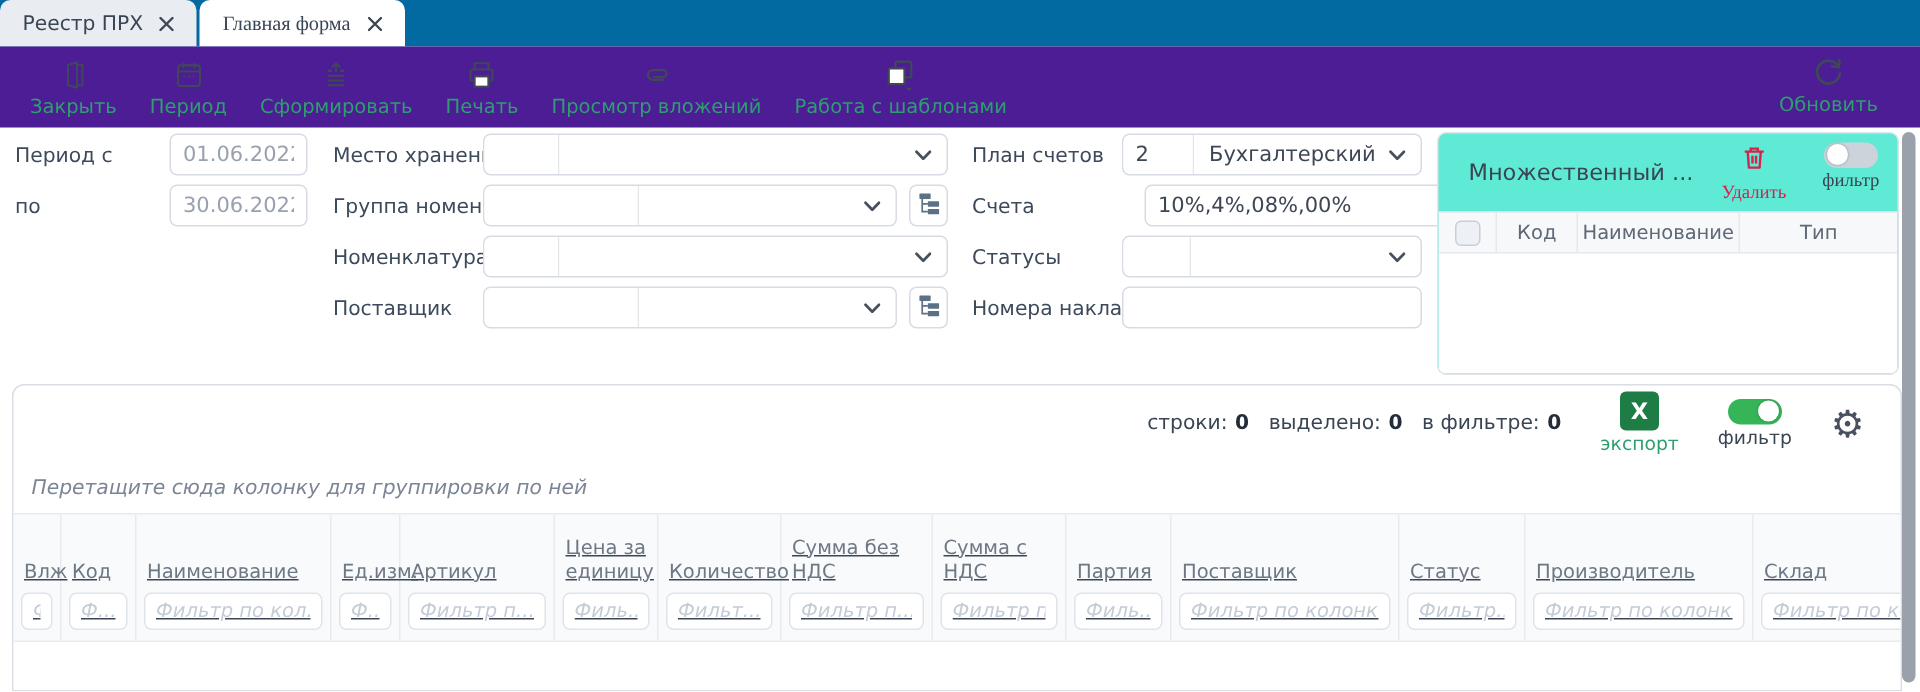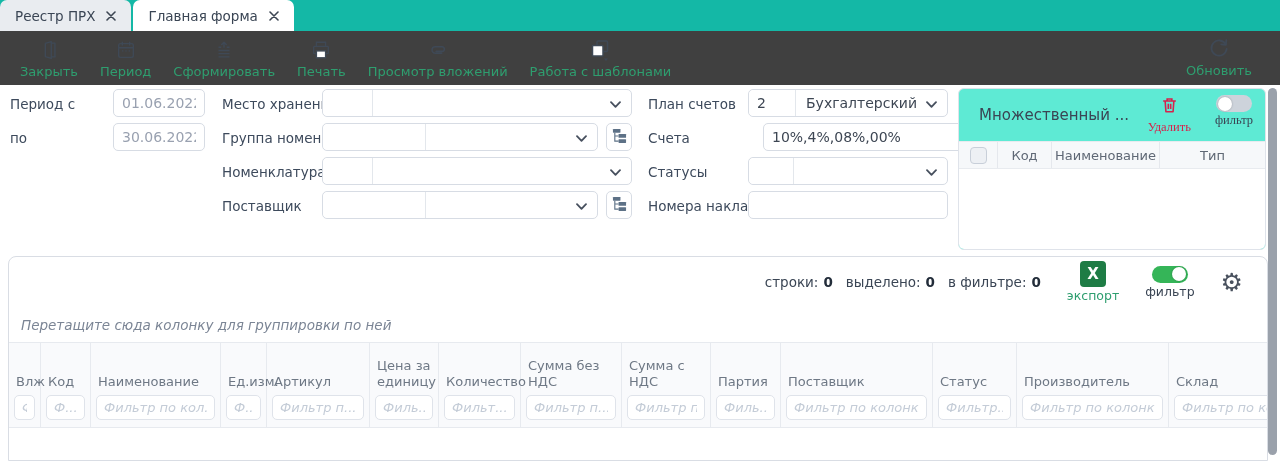--- a/index.html
+++ b/index.html
@@ -5,33 +5,33 @@
   * { margin:0; padding:0; box-sizing:border-box; }
   html,body { background:#fff; }
   .screen {
     position:relative; width:1280px; height:461px; overflow:hidden;
     font-family:"DejaVu Sans", "Liberation Sans", sans-serif;
     background:#ffffff; color:#3d4653;
   }
   
   .tabbar {
     position:absolute; left:0; top:0; width:100%; height:31px;
-    background:#14b8a6; display:flex; align-items:stretch;
+    background:#0369a1; display:flex; align-items:stretch;
   }
   .tab {
     display:flex; align-items:center; gap:11px; padding:0 15px;
     font-size:13.5px; color:#3a4554; background:#e9ecf0;
     border-radius:7px 7px 0 0; margin-right:2px; cursor:pointer;
   }
-  .tab.active { background:#ffffff; }
+  .tab.active { background:#ffffff;font-family:Liberation Serif, serif; }
   .tab-close { display:flex; align-items:center; cursor:pointer; }
   
   .toolbar {
     position:absolute; left:0; top:31px; width:100%; height:54px;
-    background:#404040; display:flex; align-items:center;
+    background:#4c1d95; display:flex; align-items:center;
   }
   .tb-left { display:flex; align-items:flex-start; gap:14px; padding-left:16px; }
   .tbtn {
     display:flex; flex-direction:column; align-items:center; gap:2px;
     cursor:pointer; padding:2px 4px;
   }
   .ticon { height:24px; display:flex; align-items:center; justify-content:center; }
   .tlabel { font-size:13px; color:#2e9e6f; white-space:nowrap; }
   .tbtn.refresh { position:absolute; right:24px; top:4px; }
   
@@ -118,21 +118,21 @@
     display:flex; align-items:center; padding-left:12px;
     font-style:italic; font-size:13.5px; color:#7b8595;
   }
   .thead {
     position:absolute; top:85px; left:0; right:0; height:86px;
     border-top:1px solid #e7eaef; border-bottom:1px solid #e7eaef;
     display:flex; background:#f9fafc; overflow:hidden;
   }
   .tcol {
     border-right:1px solid #e7eaef; display:flex; flex-direction:column;
-    justify-content:flex-end; flex-shrink:0;
+    justify-content:flex-end; flex-shrink:0;text-decoration:underline;
   }
   .tcol-title { padding:0 4px 5px 7px; font-size:13px; color:#6e7885; line-height:1.25; cursor:pointer; }
   .tfilter {
     height:25px; margin:0 5px 7px 5px; border:1px solid #dfe3ea; border-radius:5px;
     padding:0 7px; font-size:13px; color:#3d4653; outline:none; min-width:0;
     font-family:inherit; background:#fff;
   }
   input::placeholder { color:#c4ccd7; font-style:italic; opacity:1; }
   .tbody { position:absolute; top:171px; left:0; right:0; bottom:0; background:#fff; }
   

